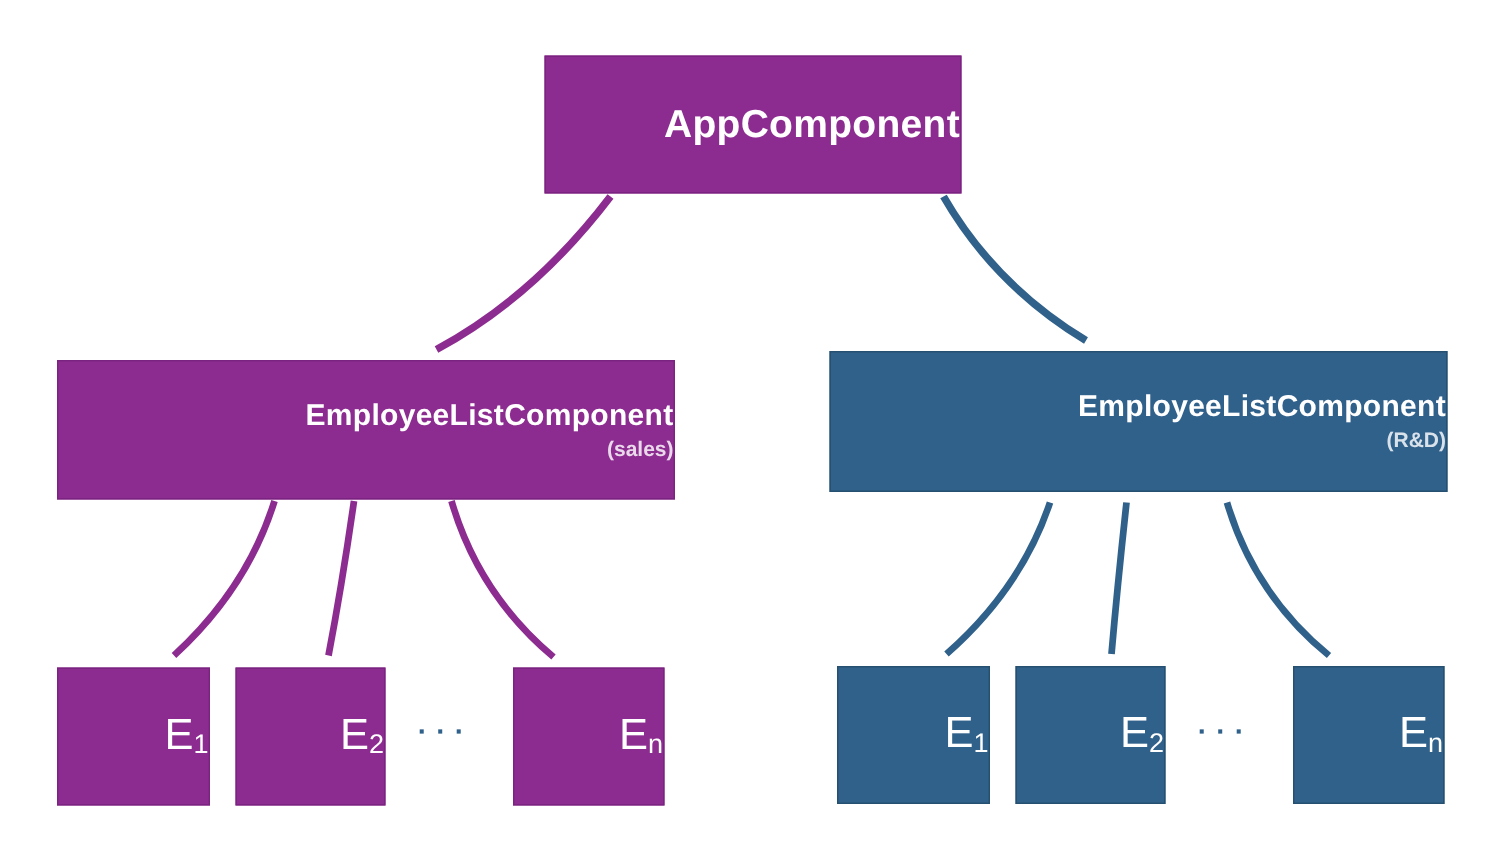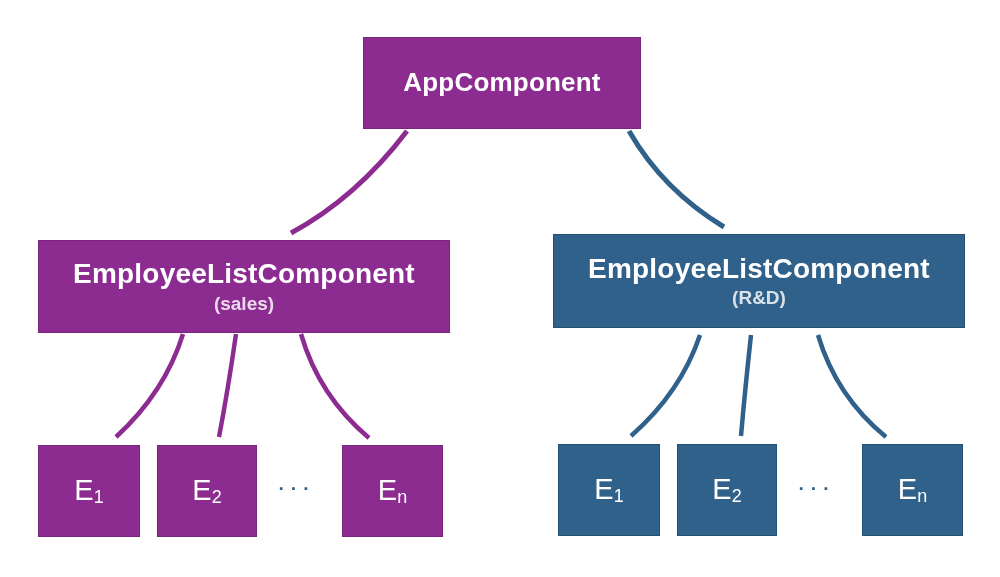--- a/index.html
+++ b/index.html
@@ -7,28 +7,28 @@
     --blue:#30618b;  --blue-border:#26506f;
     --bg:#ffffff;
   }
   html,body{margin:0;padding:0;background:var(--bg);}
   .stage{
     position:relative; width:1000px; height:577px; background:var(--bg);
     font-family:"Liberation Sans", sans-serif; overflow:hidden;
   }
   .node{
     position:absolute; display:flex; flex-direction:column;
-    align-items:center; justify-content:center; box-sizing:border-box;
+    align-items:flex-end; justify-content:center; box-sizing:border-box;
     color:#ffffff; font-weight:bold; text-align:center; line-height:1.15;
   }
   .node.purple{ background:var(--purple); border:1px solid var(--purple-border); }
   .node.blue{   background:var(--blue);   border:1px solid var(--blue-border); }
   .title-lg{ font-size:26px; font-weight:bold; letter-spacing:0.2px; }
-  .title-xl{ font-size:28px; font-weight:bold; letter-spacing:0.2px; }
-  .subtitle{ font-size:19px; font-weight:bold; color:rgba(255,255,255,0.82); margin-top:2px; }
+  .title-xl{ font-size:20px; font-weight:bold; letter-spacing:0.2px; }
+  .subtitle{ font-size:14px; font-weight:bold; color:rgba(255,255,255,0.82); margin-top:2px; }
   .leaf-label{ font-size:29px; font-weight:normal; }
   .leaf-label .sub{ font-size:18px; vertical-align:-0.18em; }
   .dots{
     position:absolute; width:70px; text-align:center; color:var(--blue);
     font-size:19px; font-weight:bold; letter-spacing:6px; line-height:1;
   }
   svg.edges{ position:absolute; left:0; top:0; pointer-events:none; }
   svg.edges path{ fill:none; }
   .edge-purple{ stroke:var(--purple); }
   .edge-blue{ stroke:var(--blue); }

